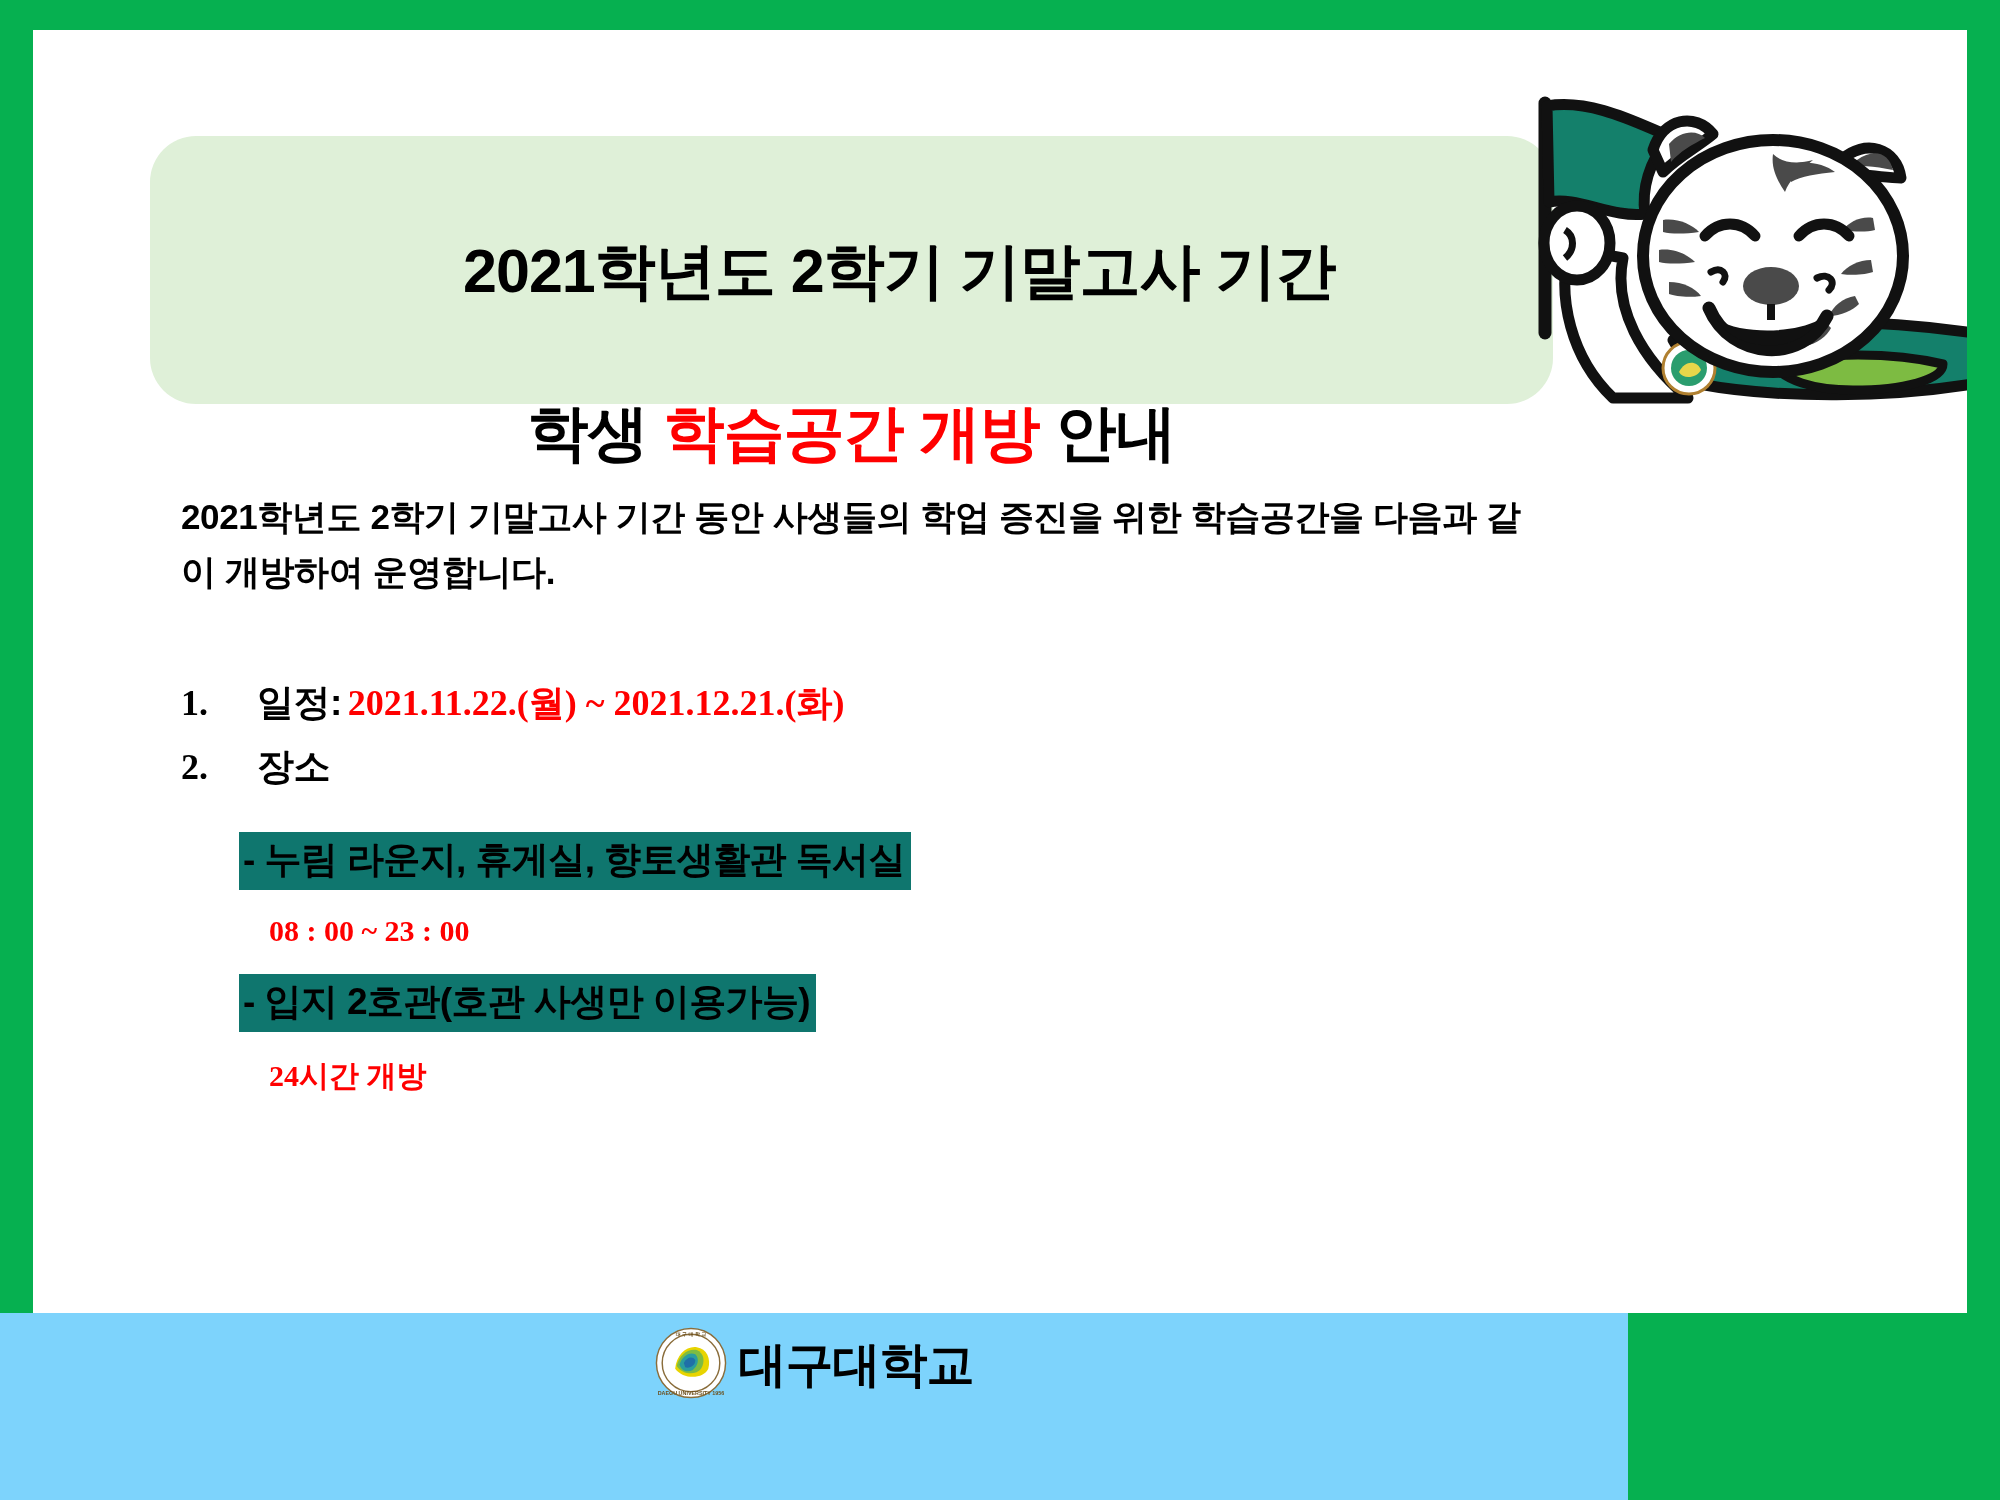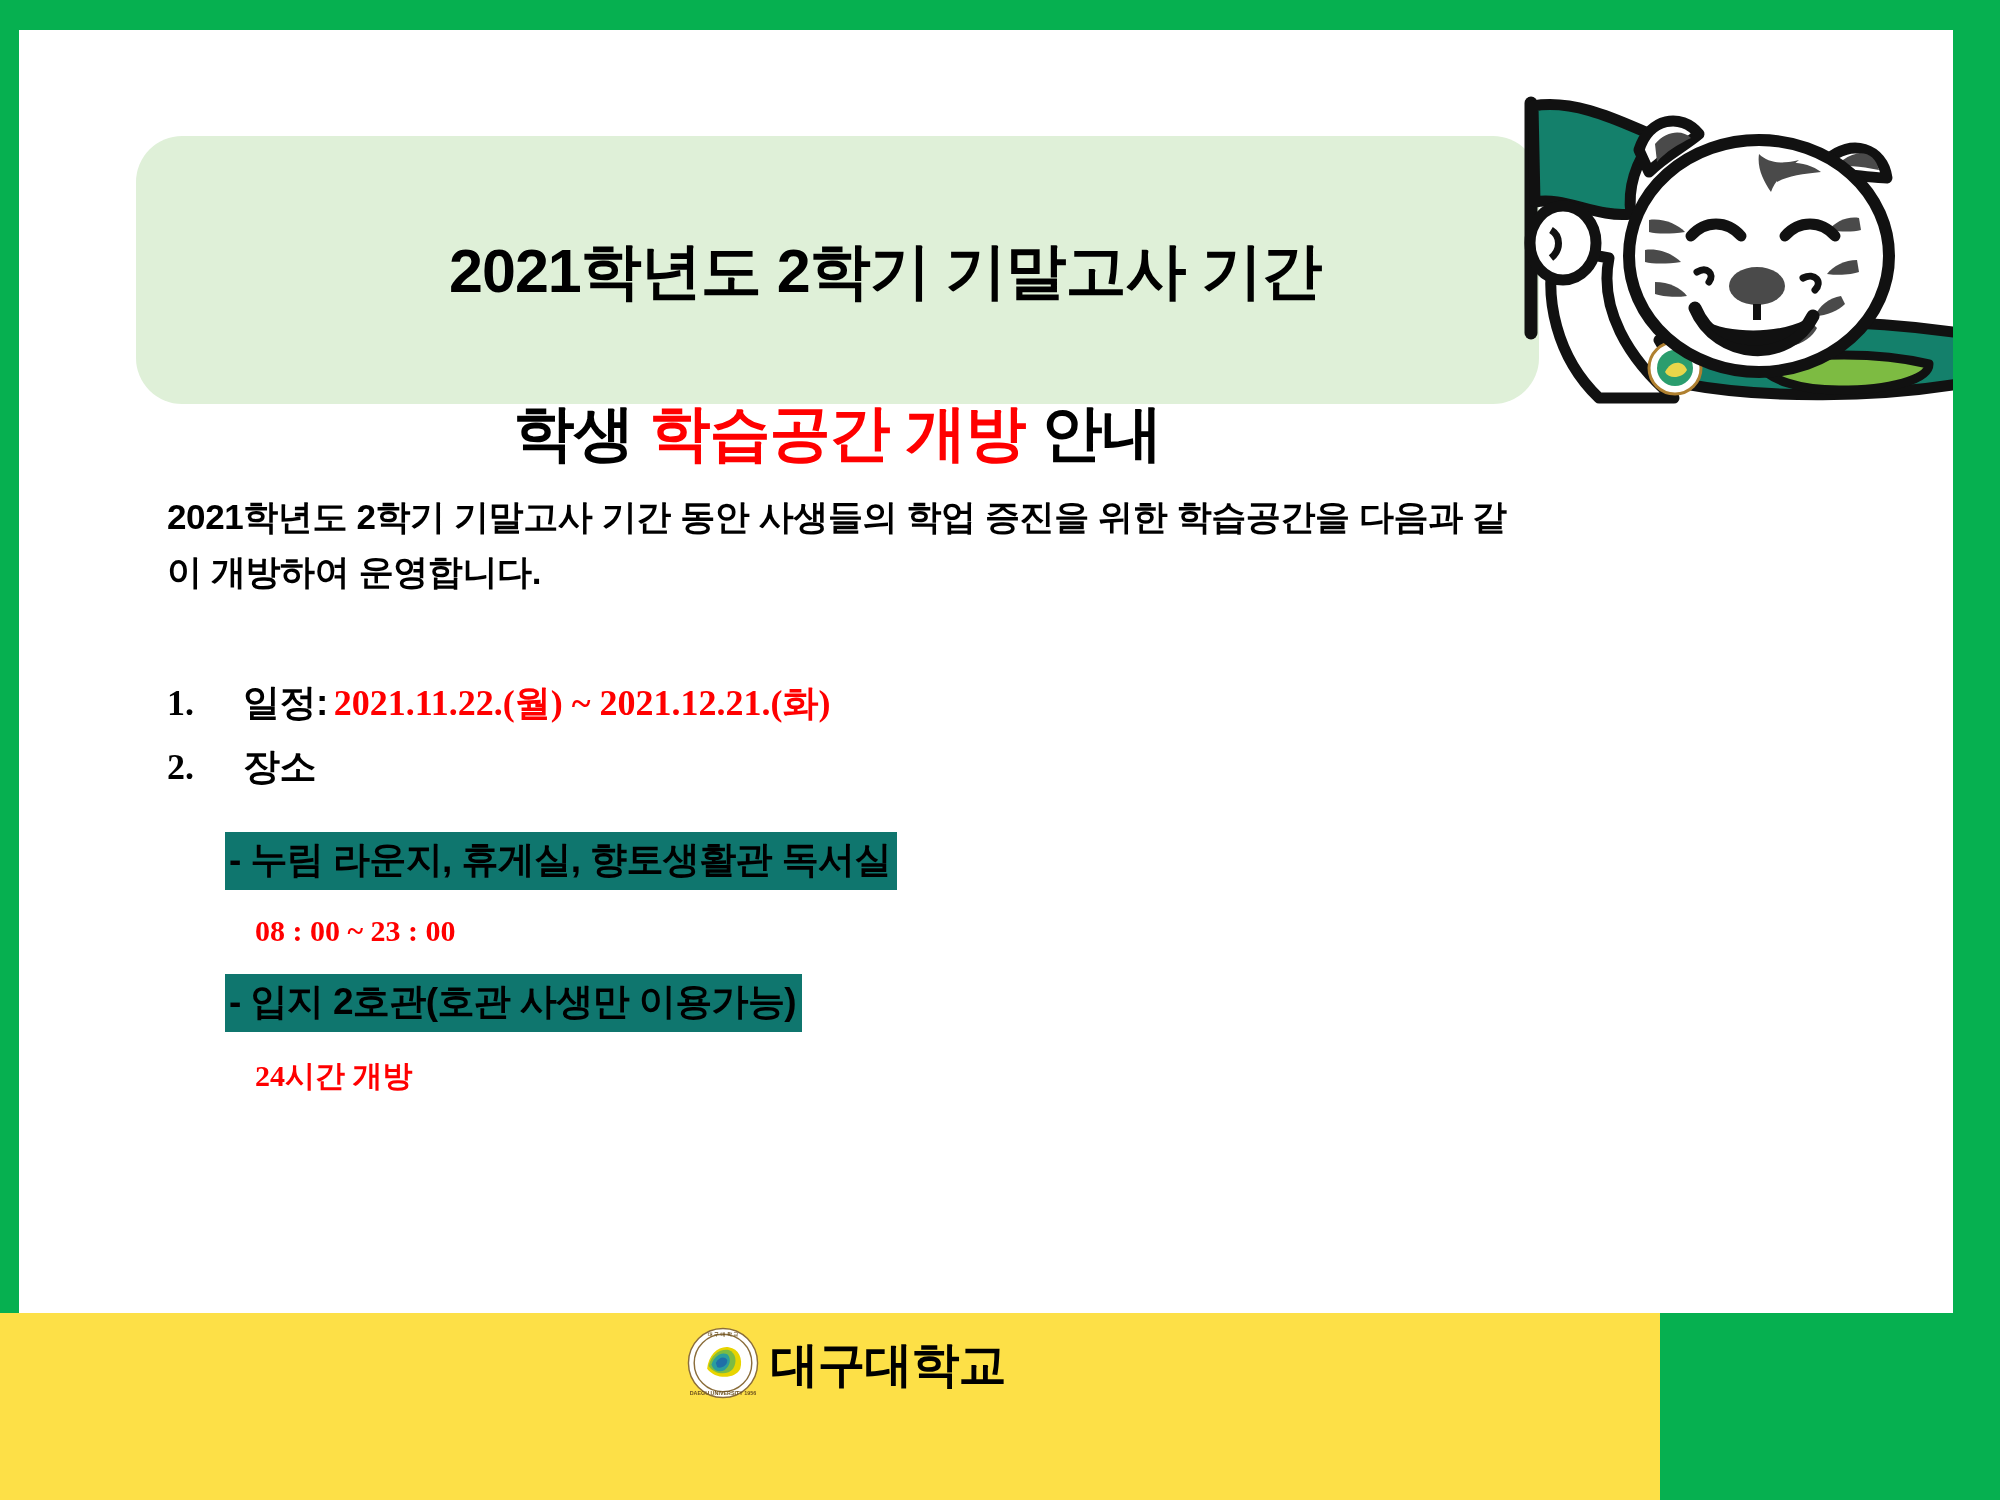--- a/index.html
+++ b/index.html
@@ -18,21 +18,21 @@
     position: relative;
     width: 2000px;
     height: 1500px;
     background: #06b050;
     box-sizing: border-box;
   }
 
   
   .page {
     position: absolute;
-    left: 19px;
+    left: 33px;
     top: 30px;
     width: 1934px;
     height: 1283px;
     background: #ffffff;
     overflow: hidden;
   }
 
   
   .header-band {
     position: absolute;
@@ -153,23 +153,22 @@
     letter-spacing: -0.5px;
   }
 
   
   .footer {
     position: absolute;
     left: 0;
     top: 1313px;
     width: 1628px;
     height: 187px;
-    background: #fde047;
+    background: #7dd3fc;
     text-align: center;
-    padding-left: 32px;
   }
   .footer-row1 {
     display: flex;
     align-items: center;
     justify-content: center;
     gap: 12px;
     padding-top: 14px;
   }
   .footer-univ {
     font-size: 48px;

